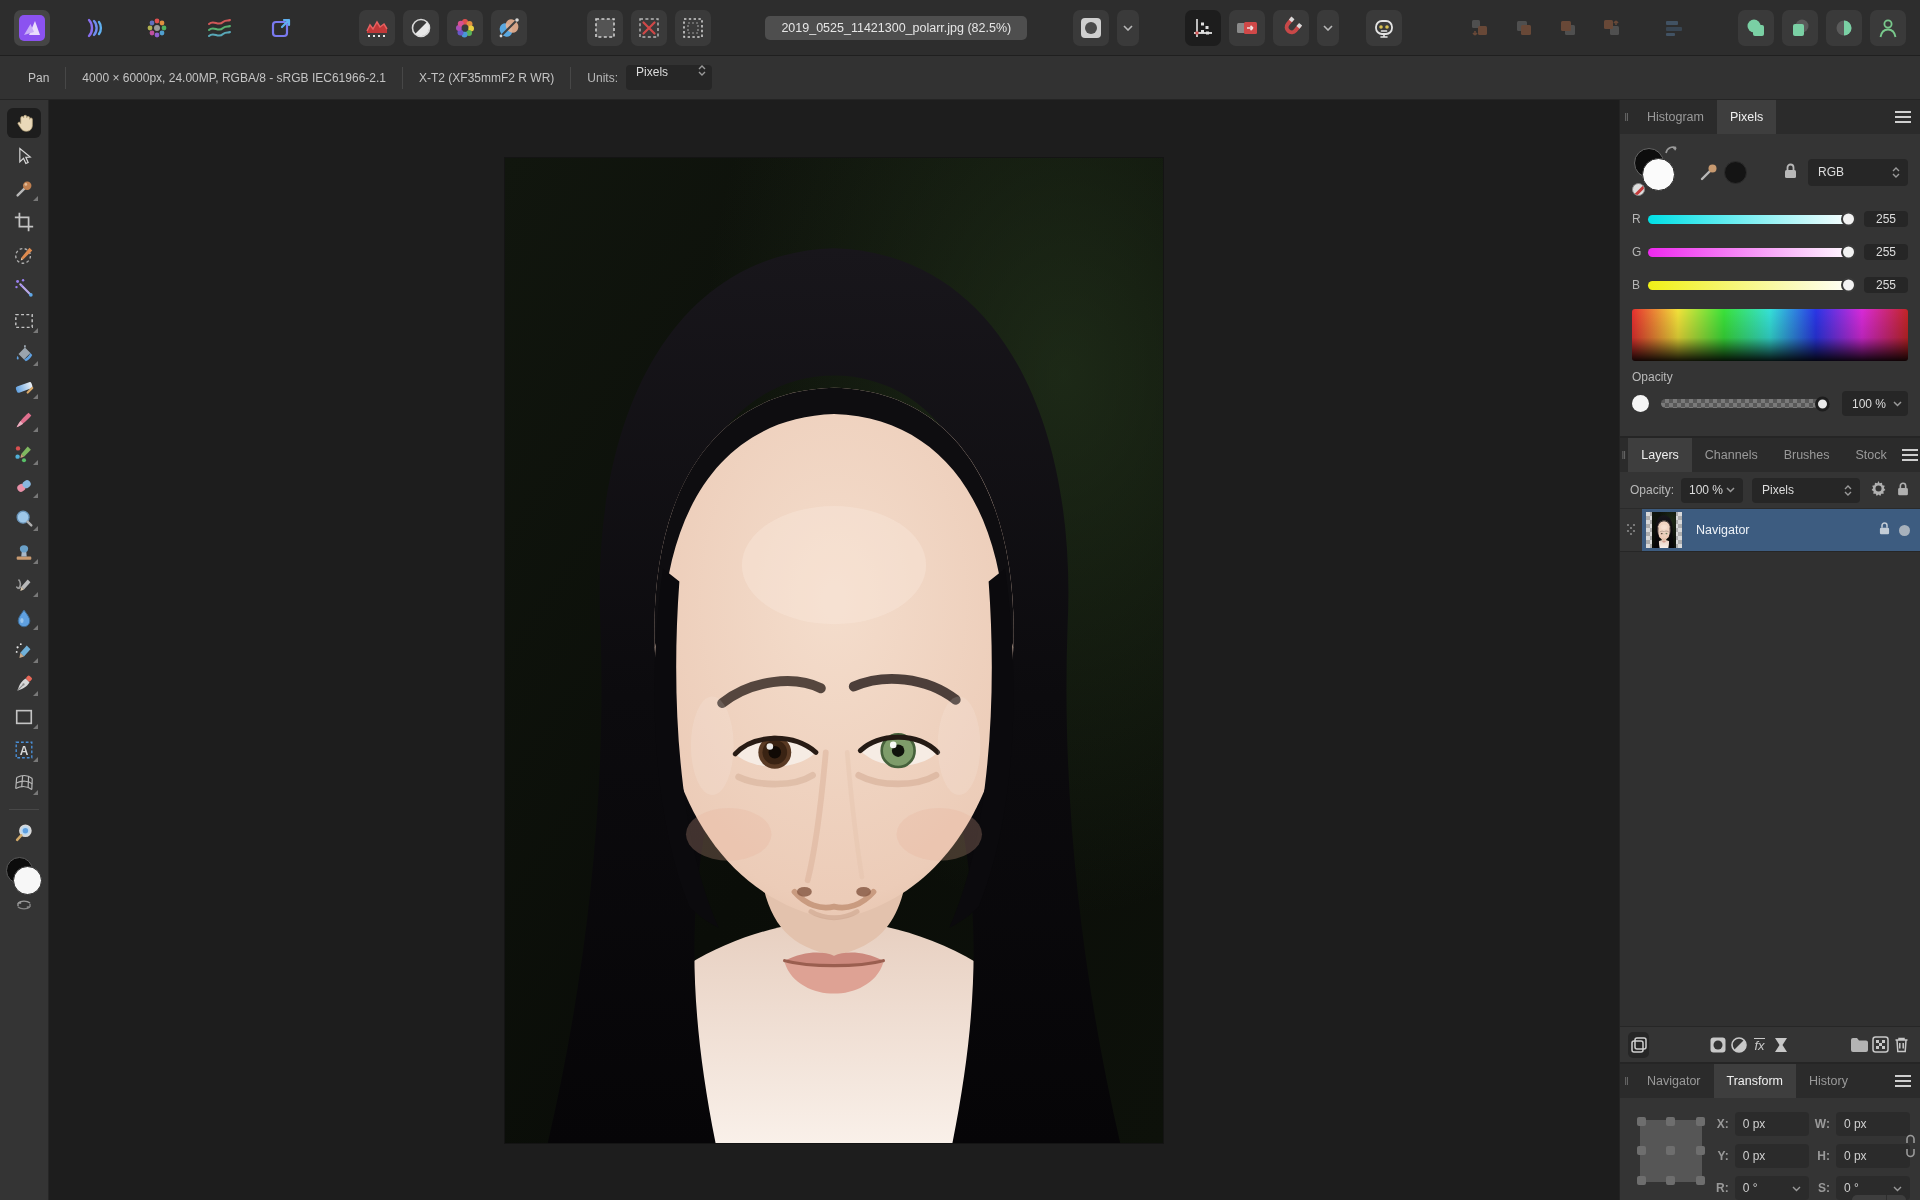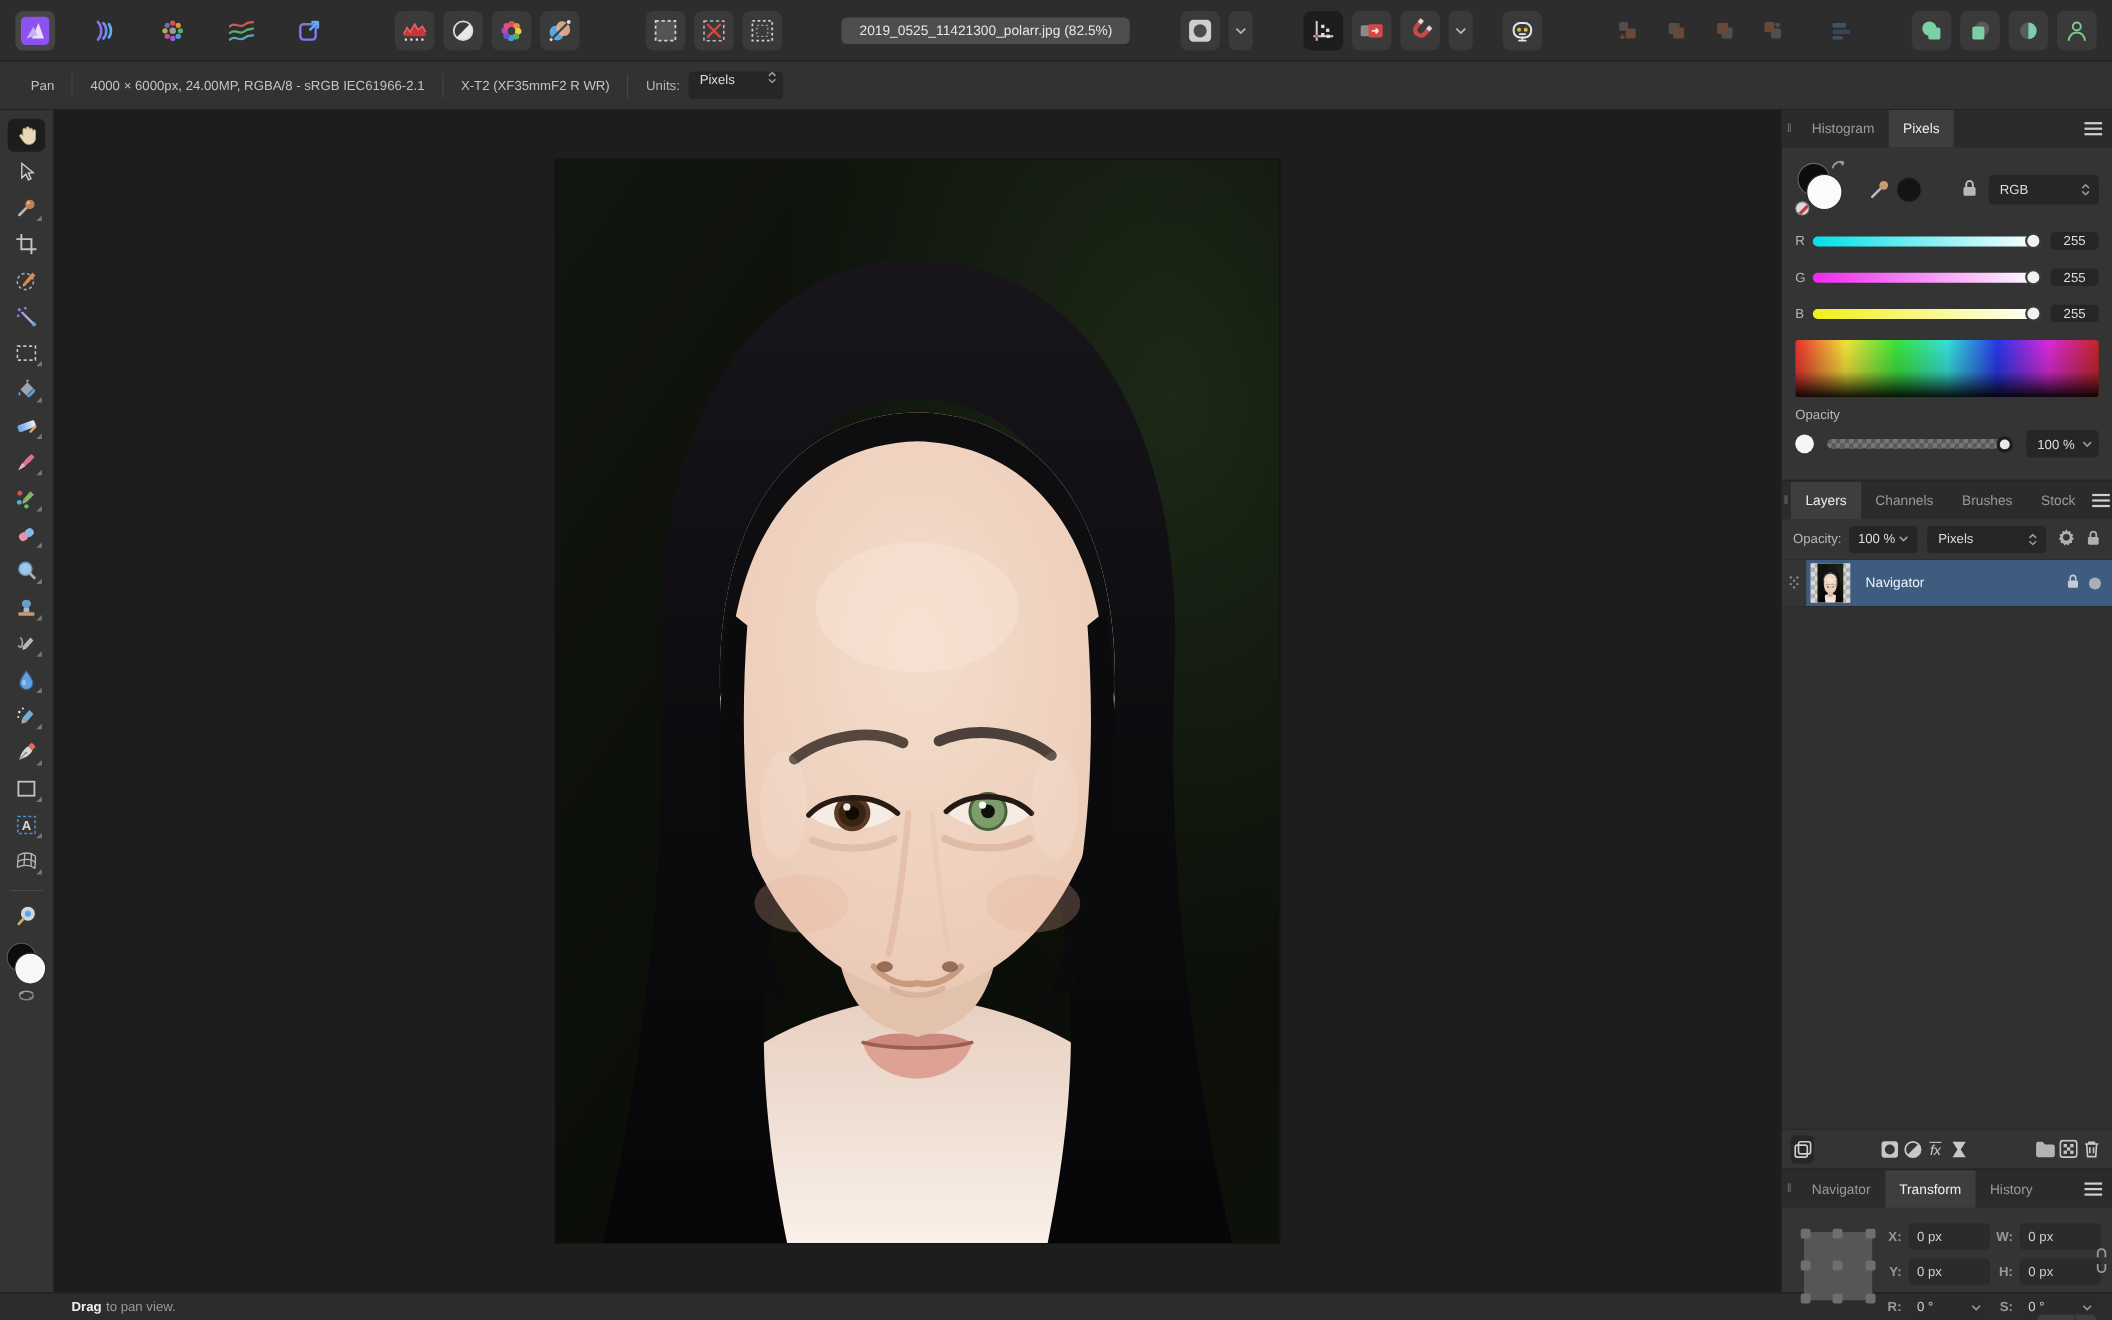--- a/index.html
+++ b/index.html
@@ -1032,18 +1032,14 @@
                   <path d="M1 1 L4.5 4.5 L8 1" stroke="#9a9a9a" stroke-width="1.5" fill="none"></path>
                 </svg>
             </div>
           </div>
         </div>
       </div>
 
     </div>
   </div>
 
-  <div class="statusbar">
-    <b>Drag</b>
-    <span>to pan view.</span>
-  </div>
 
 </div>
 
 </body></html>

